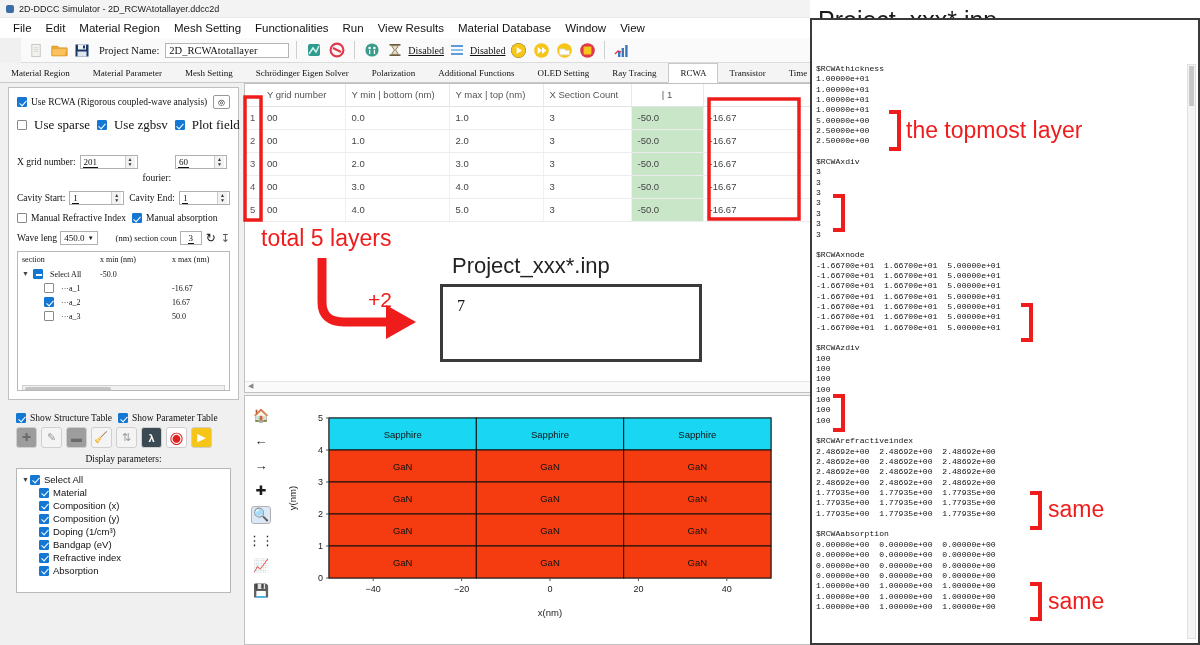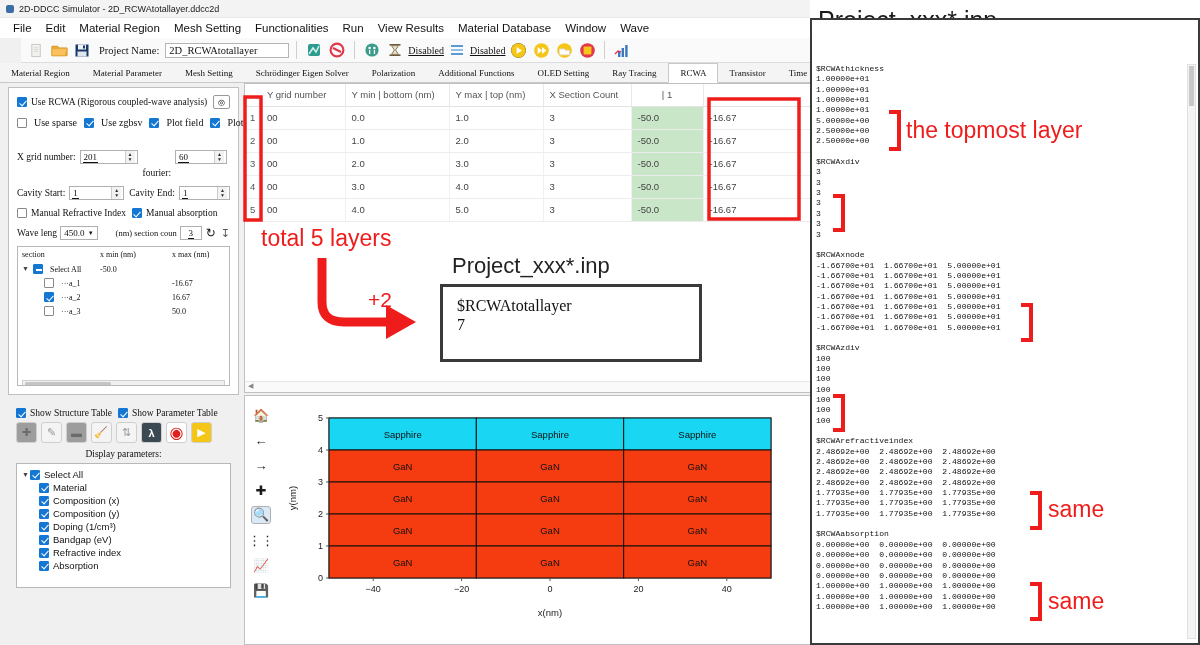--- a/index.html
+++ b/index.html
@@ -70,21 +70,21 @@
   .chk.on { background:#1477d4;border-color:#1477d4; }
   .chk.on:after {
     content:"";position:absolute;left:2.5px;top:0.5px;width:3px;height:6px;
     border:solid #fff;border-width:0 1.6px 1.6px 0;transform:rotate(42deg);
   }
   .chk.partial { background:#1477d4;border-color:#1477d4; }
   .chk.partial:after {
     content:"";position:absolute;left:1.5px;top:4px;width:6px;height:2px;background:#fff;
   }
   .lbl { font-size:9.5px;color:#111;font-family:"Liberation Serif",serif;white-space:nowrap; }
-  .lbl-s { font-size:10px; }
+  .lbl-s { font-size:13px; }
   .spinbox {
     border:1px solid #b0b0b0;background:#fff;height:14px;display:flex;align-items:center;
     font-size:9px;padding:0 2px;font-family:"Liberation Serif",serif;color:#111;
   }
   .spin-arrows {
     margin-left:auto;width:10px;height:12px;display:flex;flex-direction:column;
     justify-content:center;align-items:center;background:#f2f2f2;border-left:1px solid #ccc;
     font-size:5px;line-height:5px;color:#333;
   }
   .underline-val { border-bottom:1px solid #111; padding:0 1px; }
@@ -194,21 +194,21 @@
 <div id="menubar">
   <span>File</span>
   <span>Edit</span>
   <span>Material Region</span>
   <span>Mesh Setting</span>
   <span>Functionalities</span>
   <span>Run</span>
   <span>View Results</span>
   <span>Material Database</span>
   <span>Window</span>
-  <span>Wave</span>
+  <span>View</span>
 </div>
 
 <div id="toolbar">
   <div class="tb-ico">
     <svg width="15" height="15" viewBox="0 0 16 16">
         <rect x="3" y="1.5" width="9" height="13" fill="#f2f2f0" stroke="#c6c6c0"></rect>
         <line x1="5" y1="5" x2="10" y2="5" stroke="#d8d8d2"></line>
         <line x1="5" y1="7" x2="10" y2="7" stroke="#d8d8d2"></line>
         <line x1="5" y1="9" x2="10" y2="9" stroke="#d8d8d2"></line>
       </svg>
@@ -650,21 +650,20 @@
             <text x="13" y="94" text-anchor="middle" font-size="9.5" font-family="&quot;Liberation Sans&quot;, sans-serif" fill="#222" transform="rotate(-90 13 94)">y(nm)</text>
           </svg>
       </div>
     </div>
   </div>
 
 </div>
 
 <div id="inpbox-mid-title">Project_xxx*.inp</div>
 <div id="inpbox-mid">
-  <div>$RCWAtotallayer</div>
   <div>7</div>
 </div>
 
 <div id="inp-title">Project_xxx*.inp</div>
 <div id="inp-panel">
   <div id="inp-text">$RCWAthickness
 1.00000e+01
 1.00000e+01
 1.00000e+01
 1.00000e+01

